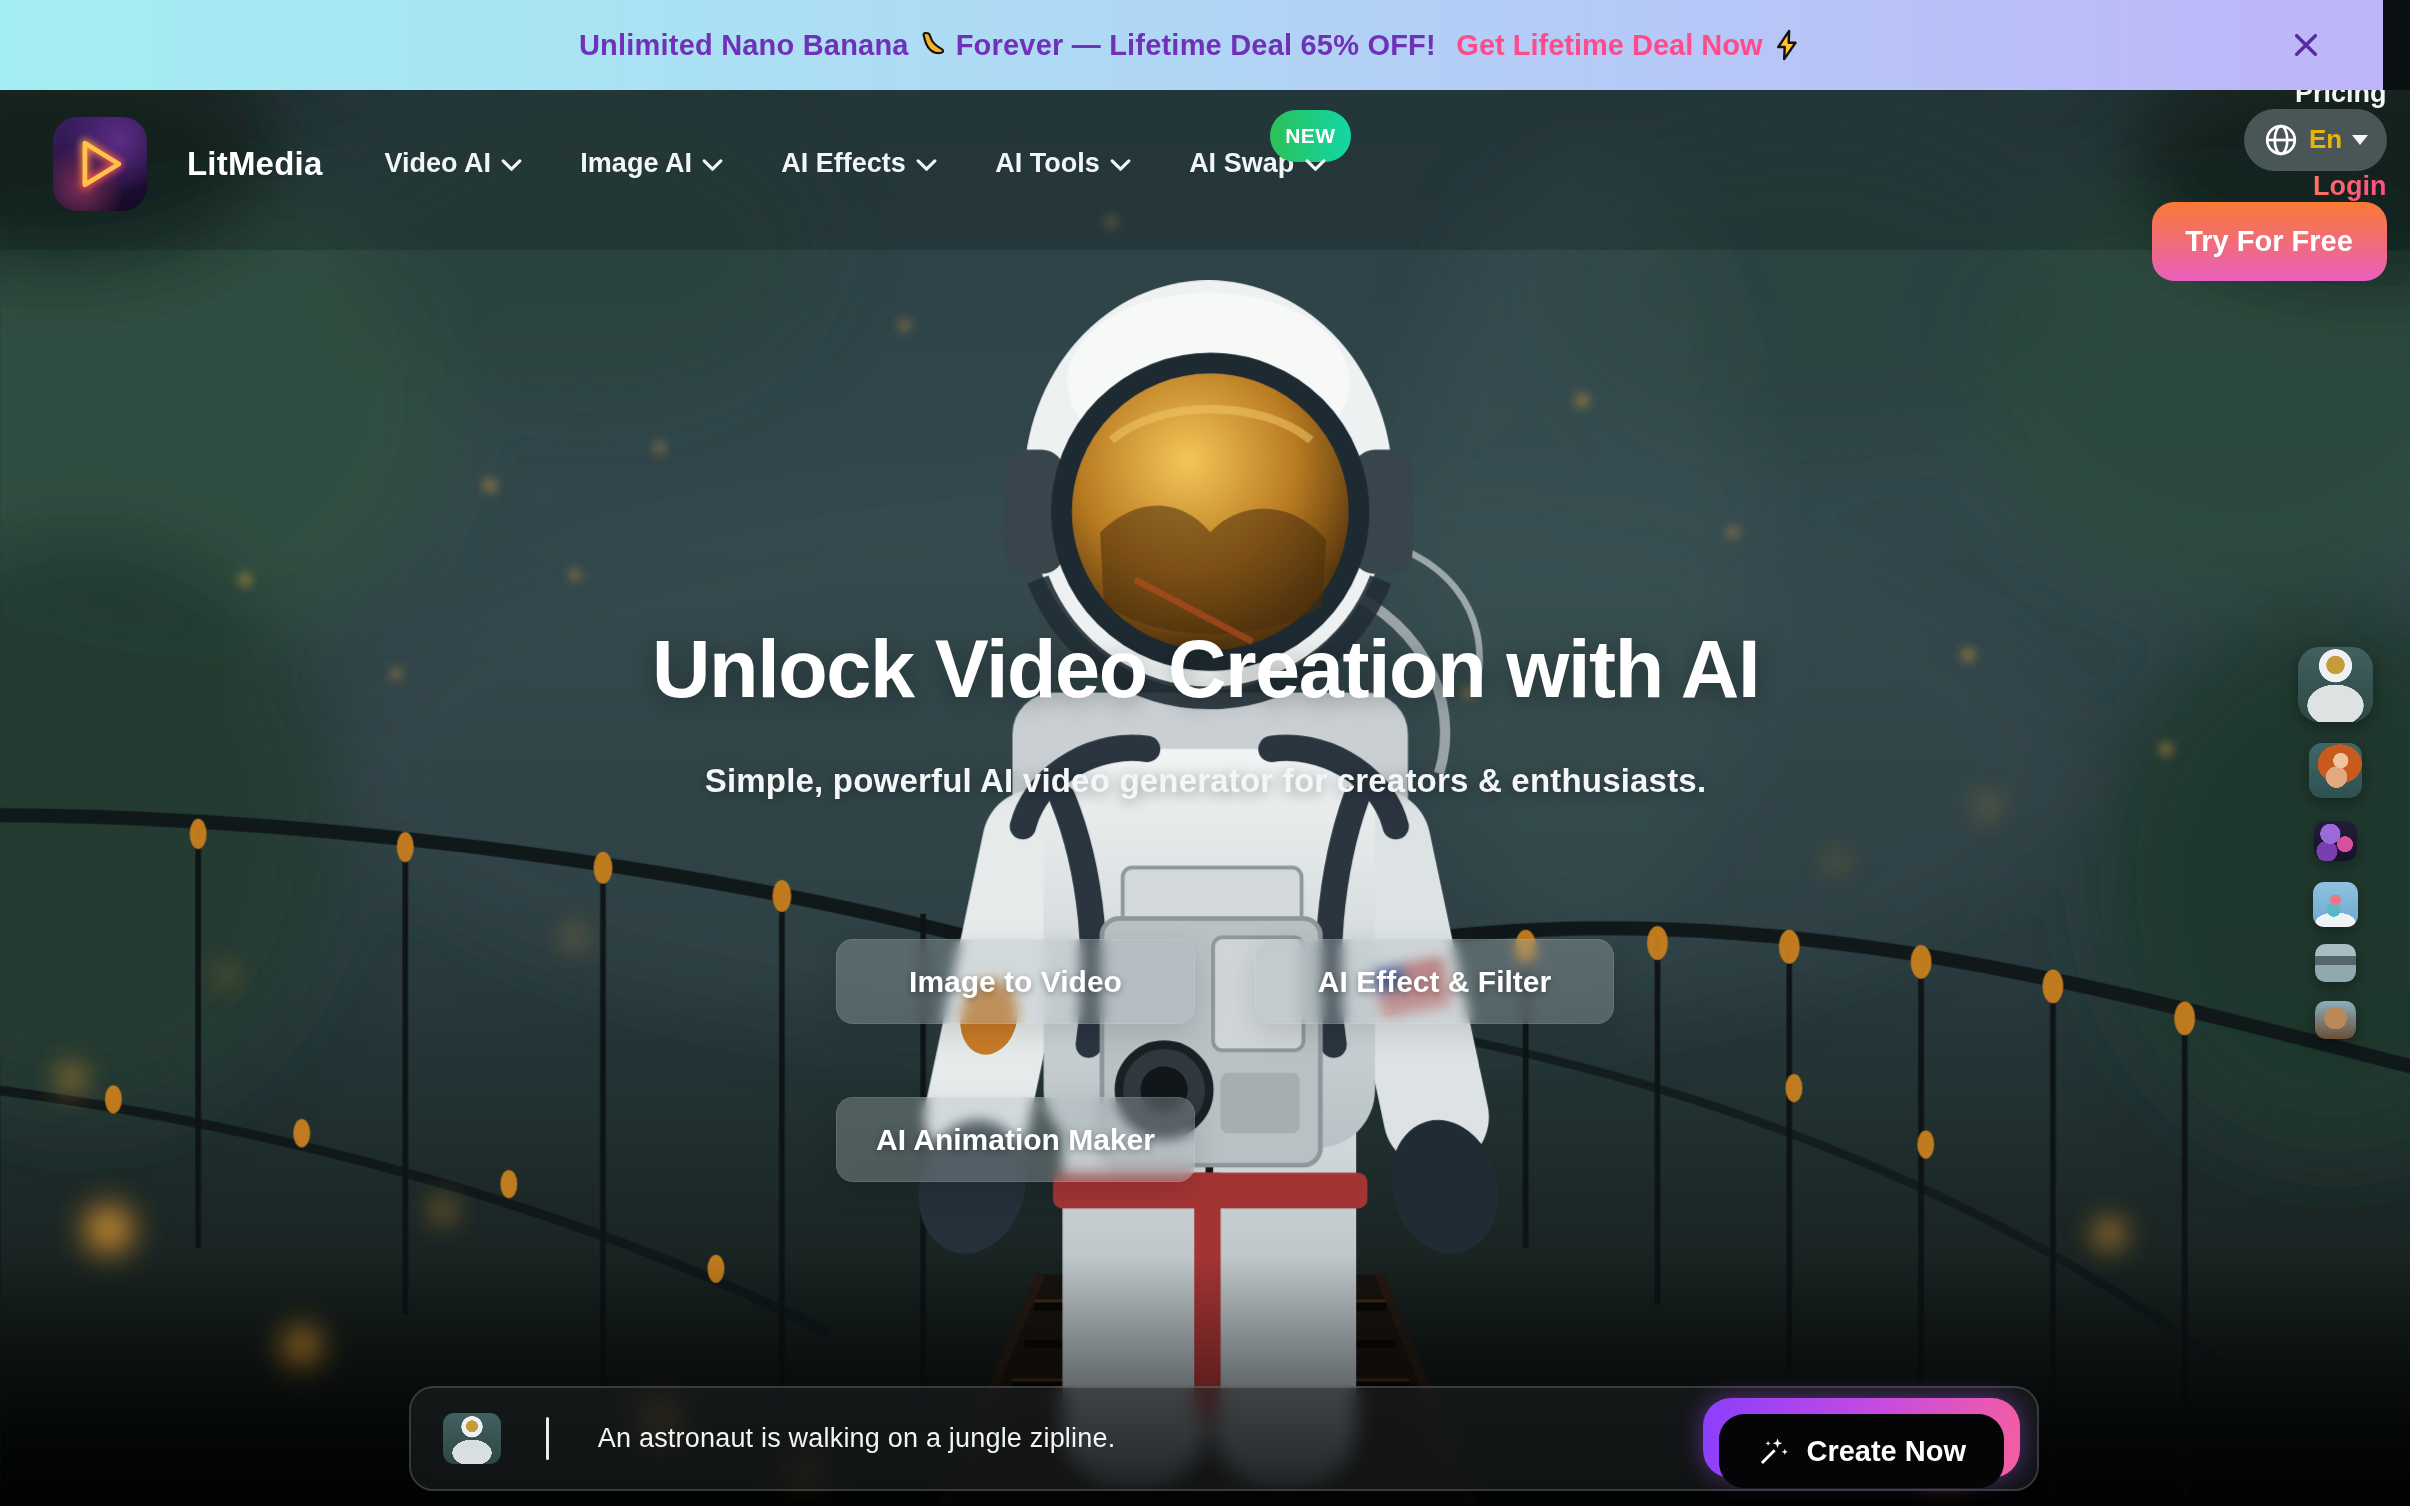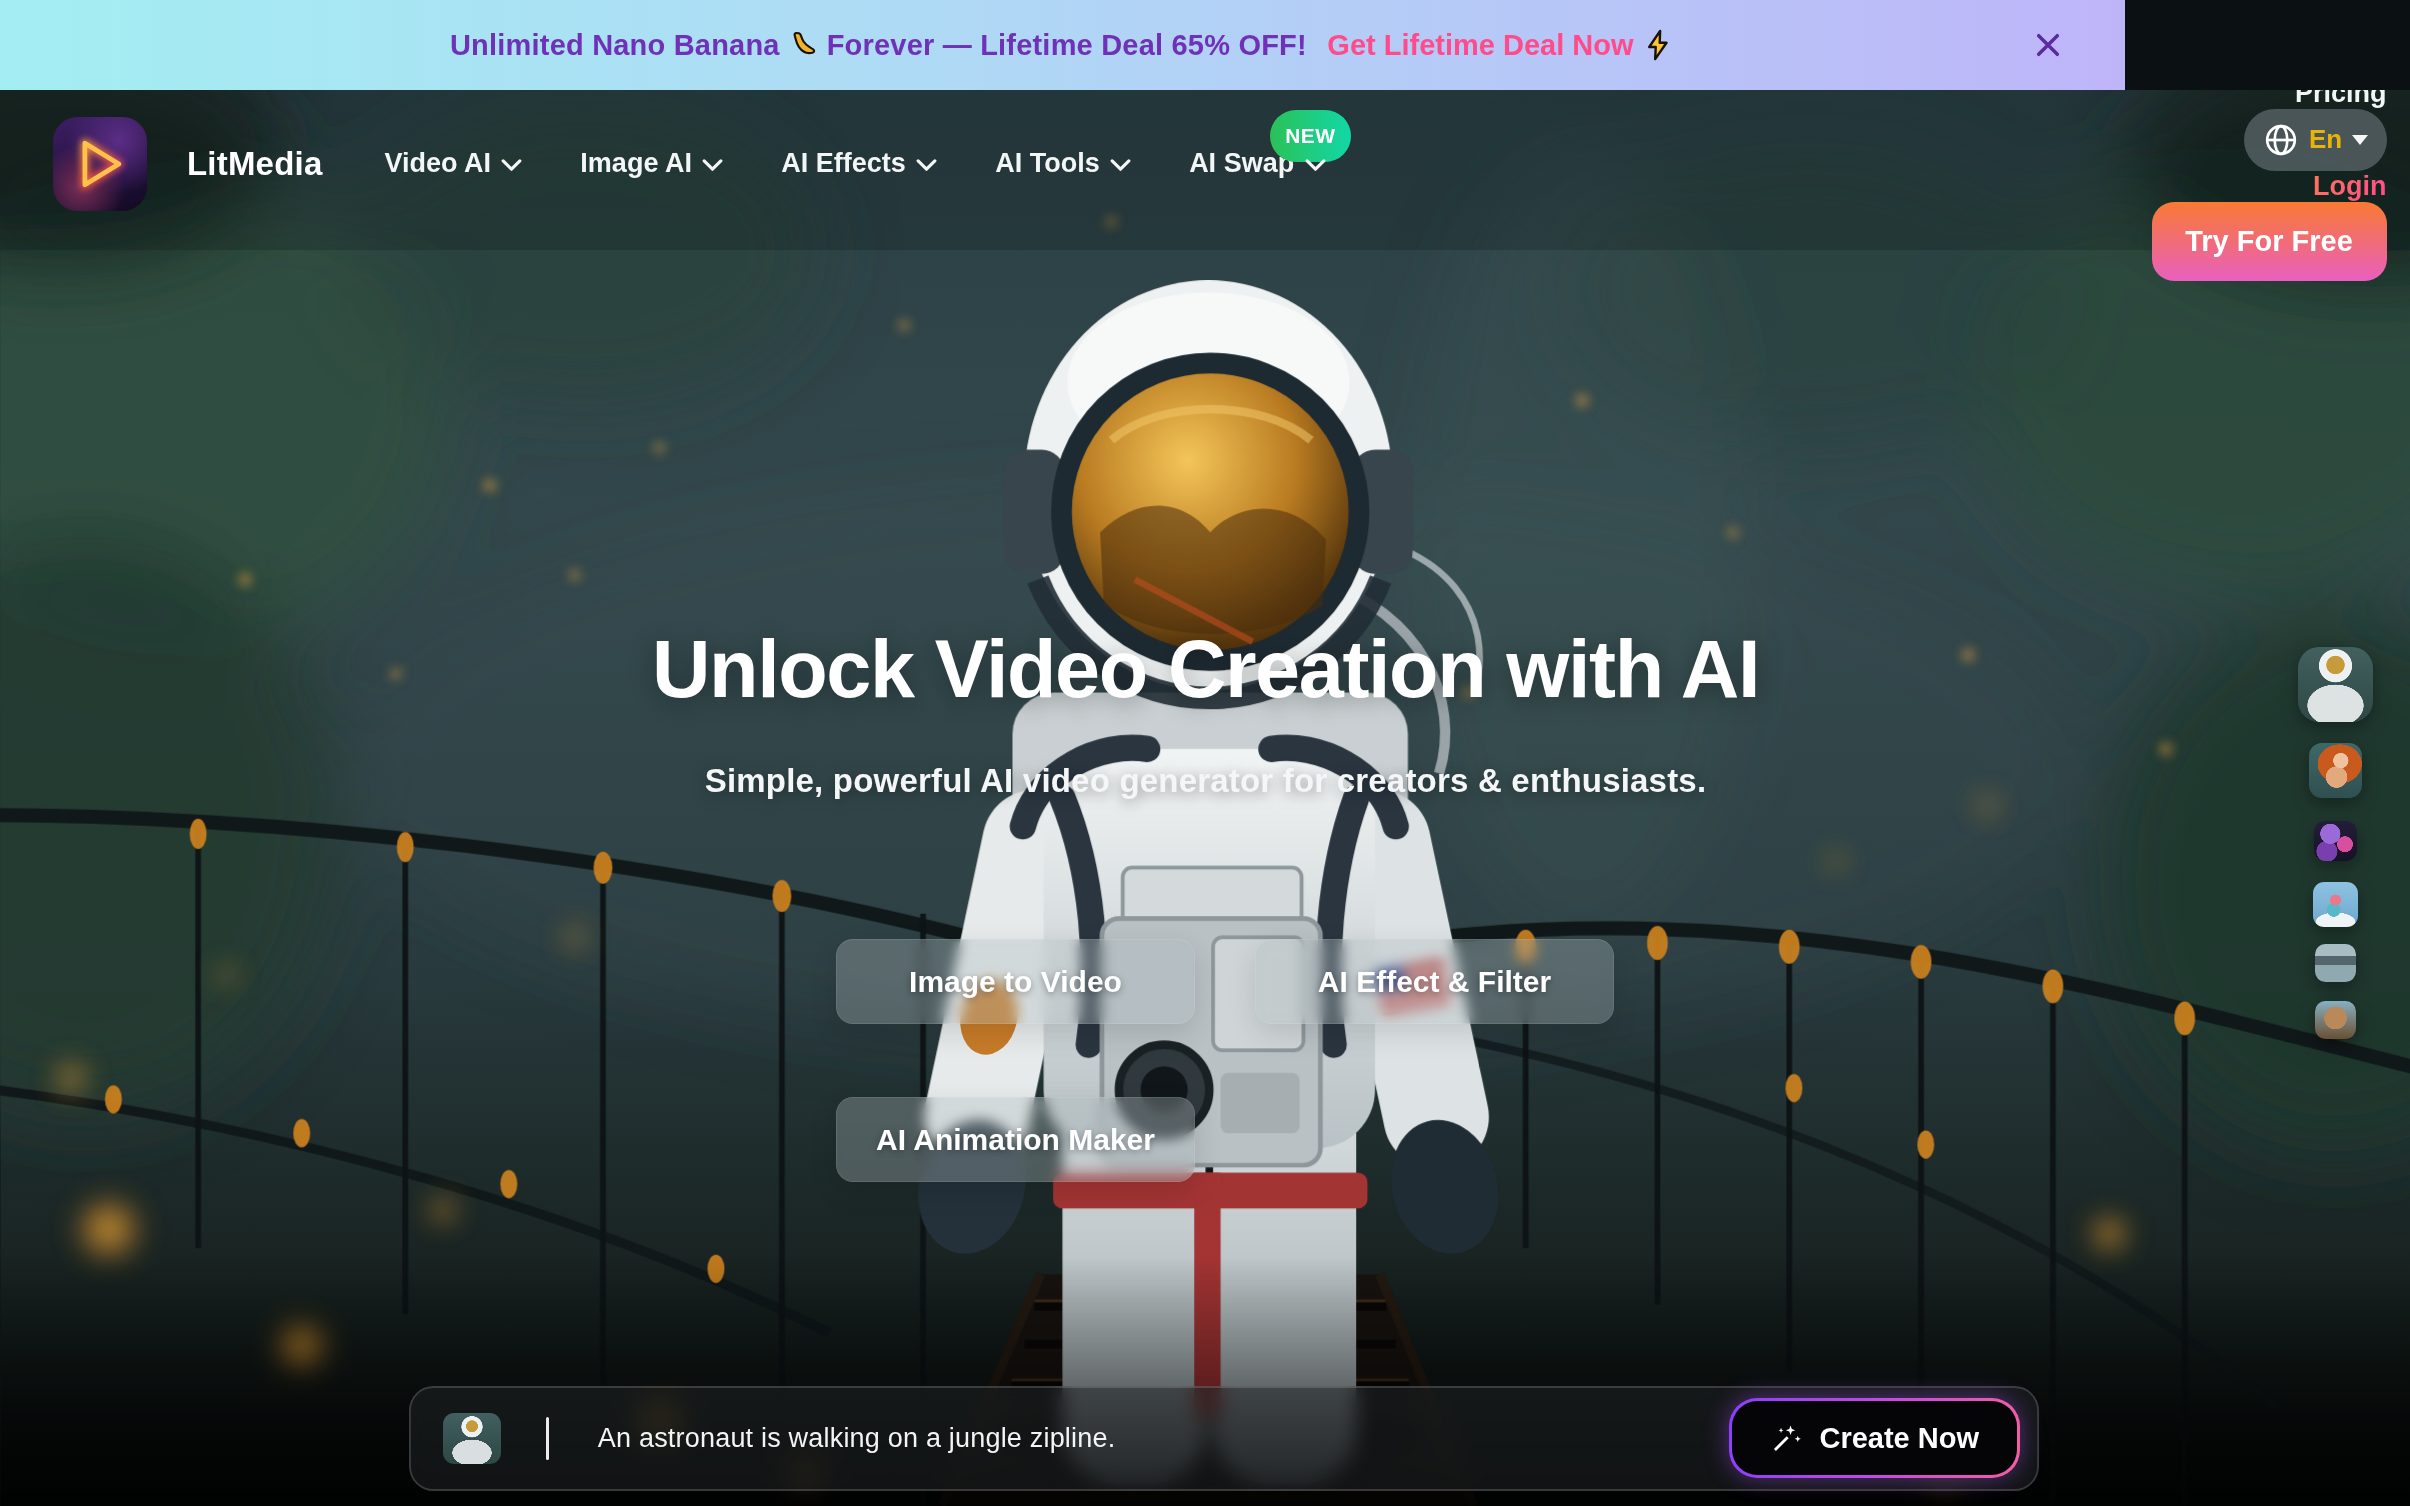--- a/index.html
+++ b/index.html
@@ -1,21 +1,21 @@
 <!DOCTYPE html>
 <html style="font-size:15px"><head>
 <meta charset="utf-8">
 <style>
   html,body{margin:0;padding:0;background:#0b1012;}
   body{width:2411px;height:1507px;overflow:hidden;position:relative;
        font-family:"Liberation Sans",sans-serif;-webkit-font-smoothing:antialiased;}
   *{box-sizing:border-box;}
 
   
-  .banner{position:absolute;top:0;left:0;width:2125px;height:90px;
+  .banner{position:absolute;top:0;left:0;width:2383px;height:90px;
     background:linear-gradient(90deg,#A3EEF2 0%,#AFD9F5 45%,#BEB5F9 100%);
     display:flex;align-items:center;justify-content:center;z-index:50;}
   .banner-center{display:flex;align-items:center;gap:7.5px;}
   .banner-text{color:#7031B9;font-size:29px;font-weight:600;letter-spacing:0.2px;}
   .banner-cta{color:#FF4B8C;font-size:29px;font-weight:600;margin-left:13px;cursor:pointer;text-decoration:none;}
   .banner-ico{display:inline-block;vertical-align:middle;}
   .banner-close{position:absolute;right:55px;top:22.6px;width:45px;height:45px;border:none;background:transparent;
     cursor:pointer;display:flex;align-items:center;justify-content:center;padding:0;}
 
   
@@ -98,21 +98,21 @@
     background:rgba(32,37,39,.52);-webkit-backdrop-filter:blur(9.4px);backdrop-filter:blur(9.4px);
     border-radius:24.5px;box-shadow:inset 0 0 0 1.9px rgba(255,255,255,.16);
     display:flex;align-items:center;padding-left:34px;cursor:text;}
   .prompt-thumb{width:58px;height:51px;border-radius:11.3px;flex:0 0 auto;
     background:radial-gradient(circle at 50% 26%,#c89b3a 0 12%,rgba(0,0,0,0) 13%),
       radial-gradient(circle at 50% 27%,#eef1f1 0 22%,rgba(0,0,0,0) 23%),
       radial-gradient(ellipse 58% 44% at 50% 78%,#d9dfe0 0 58%,rgba(0,0,0,0) 59%),
       linear-gradient(#41605f,#2d4744);}
   .prompt-caret{width:2.8px;height:43px;background:#fff;border-radius:1.9px;margin-left:45px;opacity:.92;}
   .prompt-text{color:#F2F4F5;font-size:27px;font-weight:500;margin-left:49px;letter-spacing:0.2px;}
-  .create-wrap{position:absolute;right:19px;top:12.2px;height:80px;padding:3px;border-radius:28px;cursor:pointer;
+  .create-wrap{position:absolute;right:19px;top:12.2px;height:80px;padding:16px;border-radius:28px;cursor:pointer;
     background:linear-gradient(100deg,#8A3FFC 0%,#C84BE0 55%,#F45FA0 100%);
     box-shadow:0 0 24.5px rgba(168,85,247,.45);}
   .create-btn{height:74px;border:none;border-radius:25.4px;background:#050507;display:flex;align-items:center;
     gap:15px;padding:0 38px;cursor:pointer;font-family:inherit;}
   .create-label{color:#fff;font-size:29px;font-weight:700;}
 </style>
 </head>
 <body>
 
 <div class="banner">

